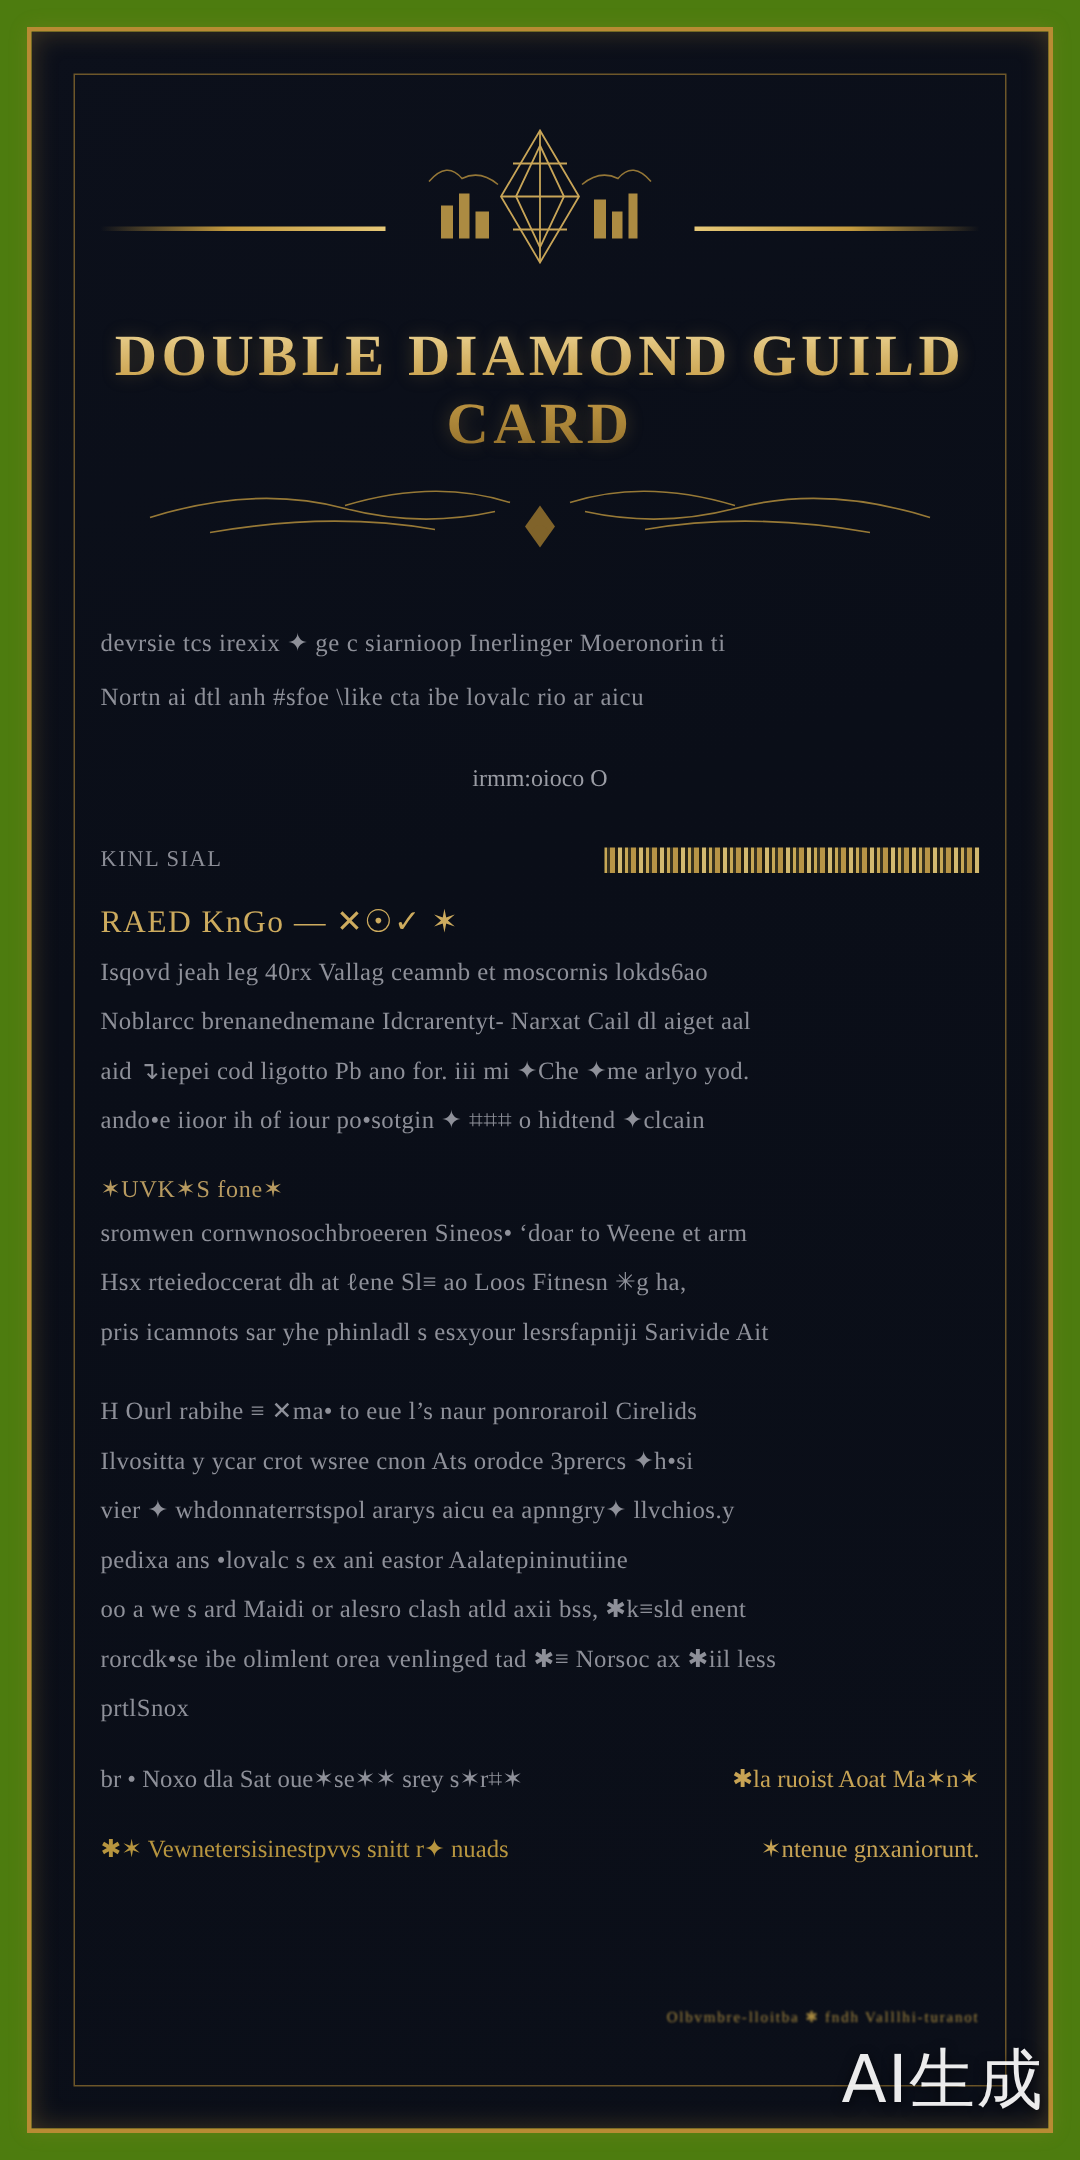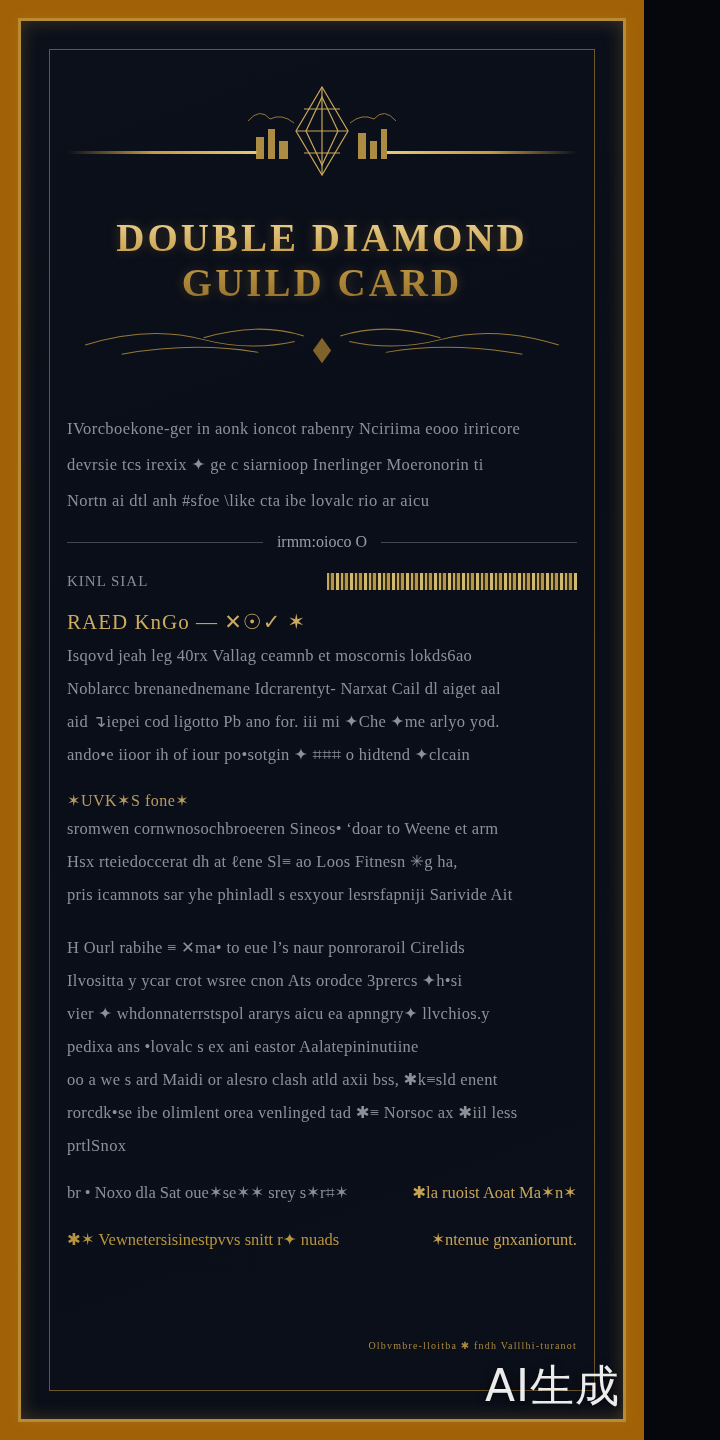--- a/index.html
+++ b/index.html
@@ -9,23 +9,23 @@
   }
   body {
     width: 720px;
     height: 1440px;
     overflow: hidden;
     font-family: "Liberation Serif", serif;
   }
 
   .page {
     position: relative;
-    width: 644px;
+    width: 720px;
     height: 1440px;
-    background: #a16207;
+    background: #4d7c0f;
     box-sizing: border-box;
     padding: 14px;
   }
 
   
   .frame-outer {
     position: absolute;
     left: 18px;
     top: 18px;
     right: 18px;
@@ -110,20 +110,21 @@
   }
 
   .divider {
     display: flex;
     align-items: center;
     gap: 14px;
     margin-top: 14px;
     color: #9a9ca4;
     font-size: 16px;
     filter: blur(0.5px);
+    flex-direction: column;
   }
   .divider .bar {
     flex: 1;
     height: 1px;
     background: rgba(150,150,160,0.42);
   }
 
   .meta-row {
     display: flex;
     align-items: center;
@@ -259,21 +260,20 @@
             <path d="M410 26 q-60 -18 -110 -2"></path>
           </g>
           <g fill="#8d6d2c" opacity="0.9">
             <path d="M280 26 l10 14 l-10 14 l-10 -14 z"></path>
             <circle cx="280" cy="44" r="5"></circle>
           </g>
         </svg>
       </div>
 
       <div class="intro">
-        <div>IVorcboekone-ger in aonk ioncot rabenry Nciriima eooo iriricore</div>
         <div>devrsie tcs irexix ✦ ge c siarnioop Inerlinger Moeronorin ti</div>
         <div>Nortn ai dtl anh #sfoe \like cta ibe lovalc rio ar aicu</div>
       </div>
 
       <div class="divider">
         <span class="bar"></span>
         <span>irmm:oioco O</span>
         <span class="bar"></span>
       </div>
 

